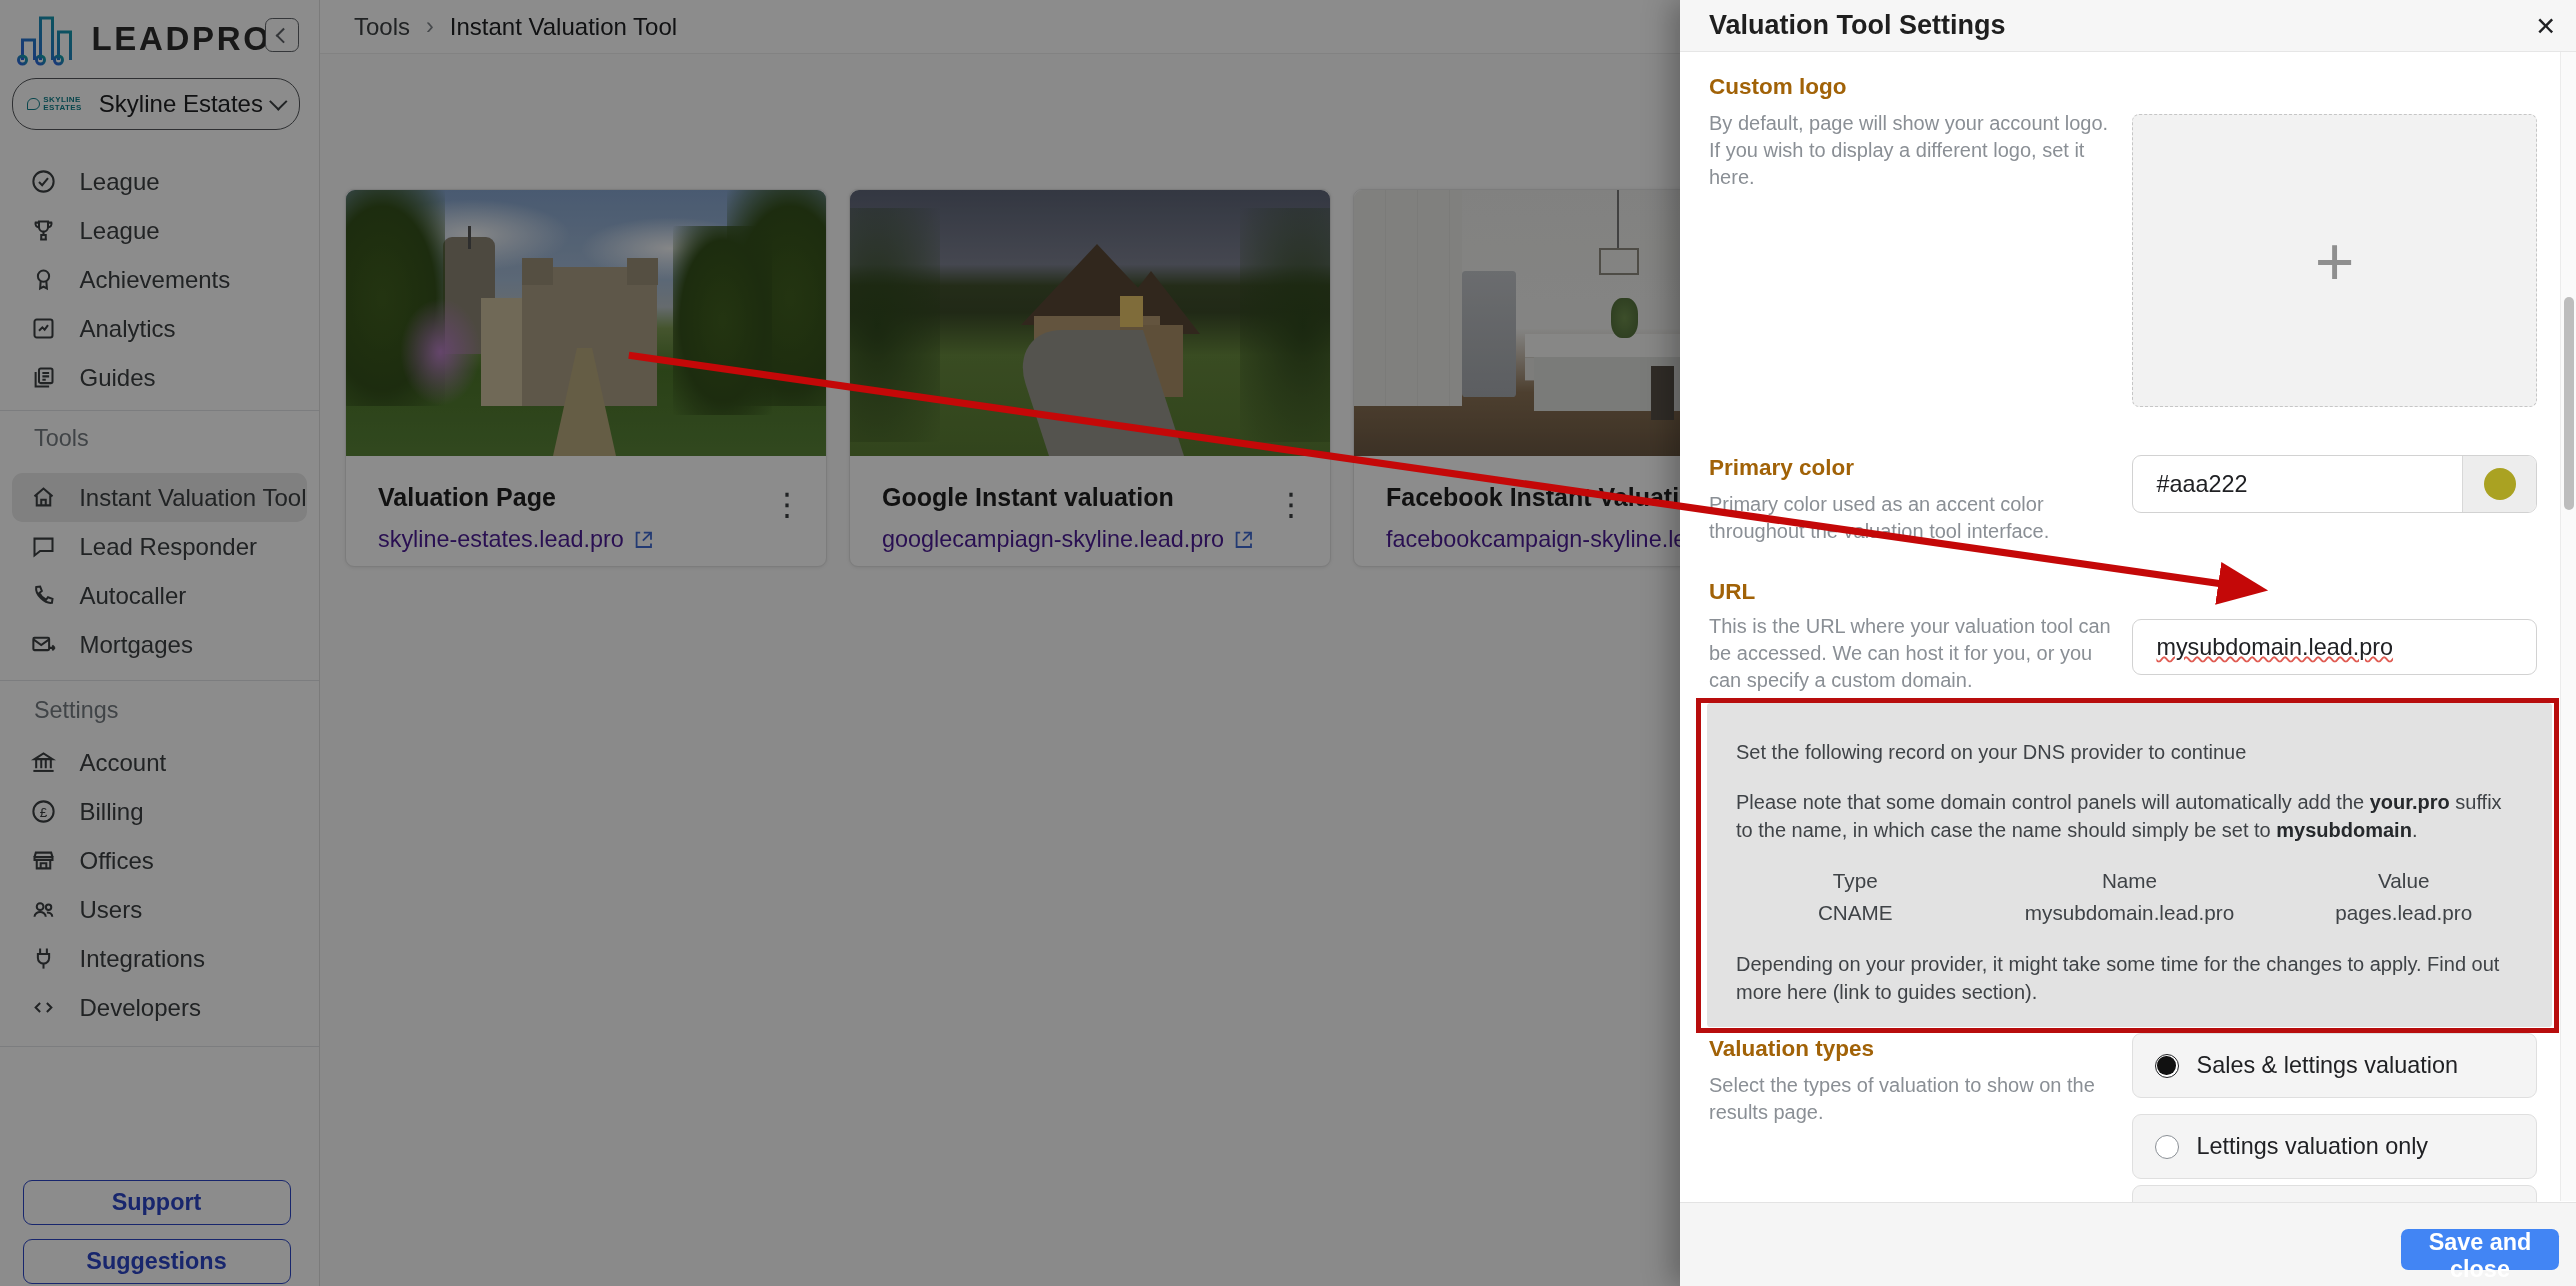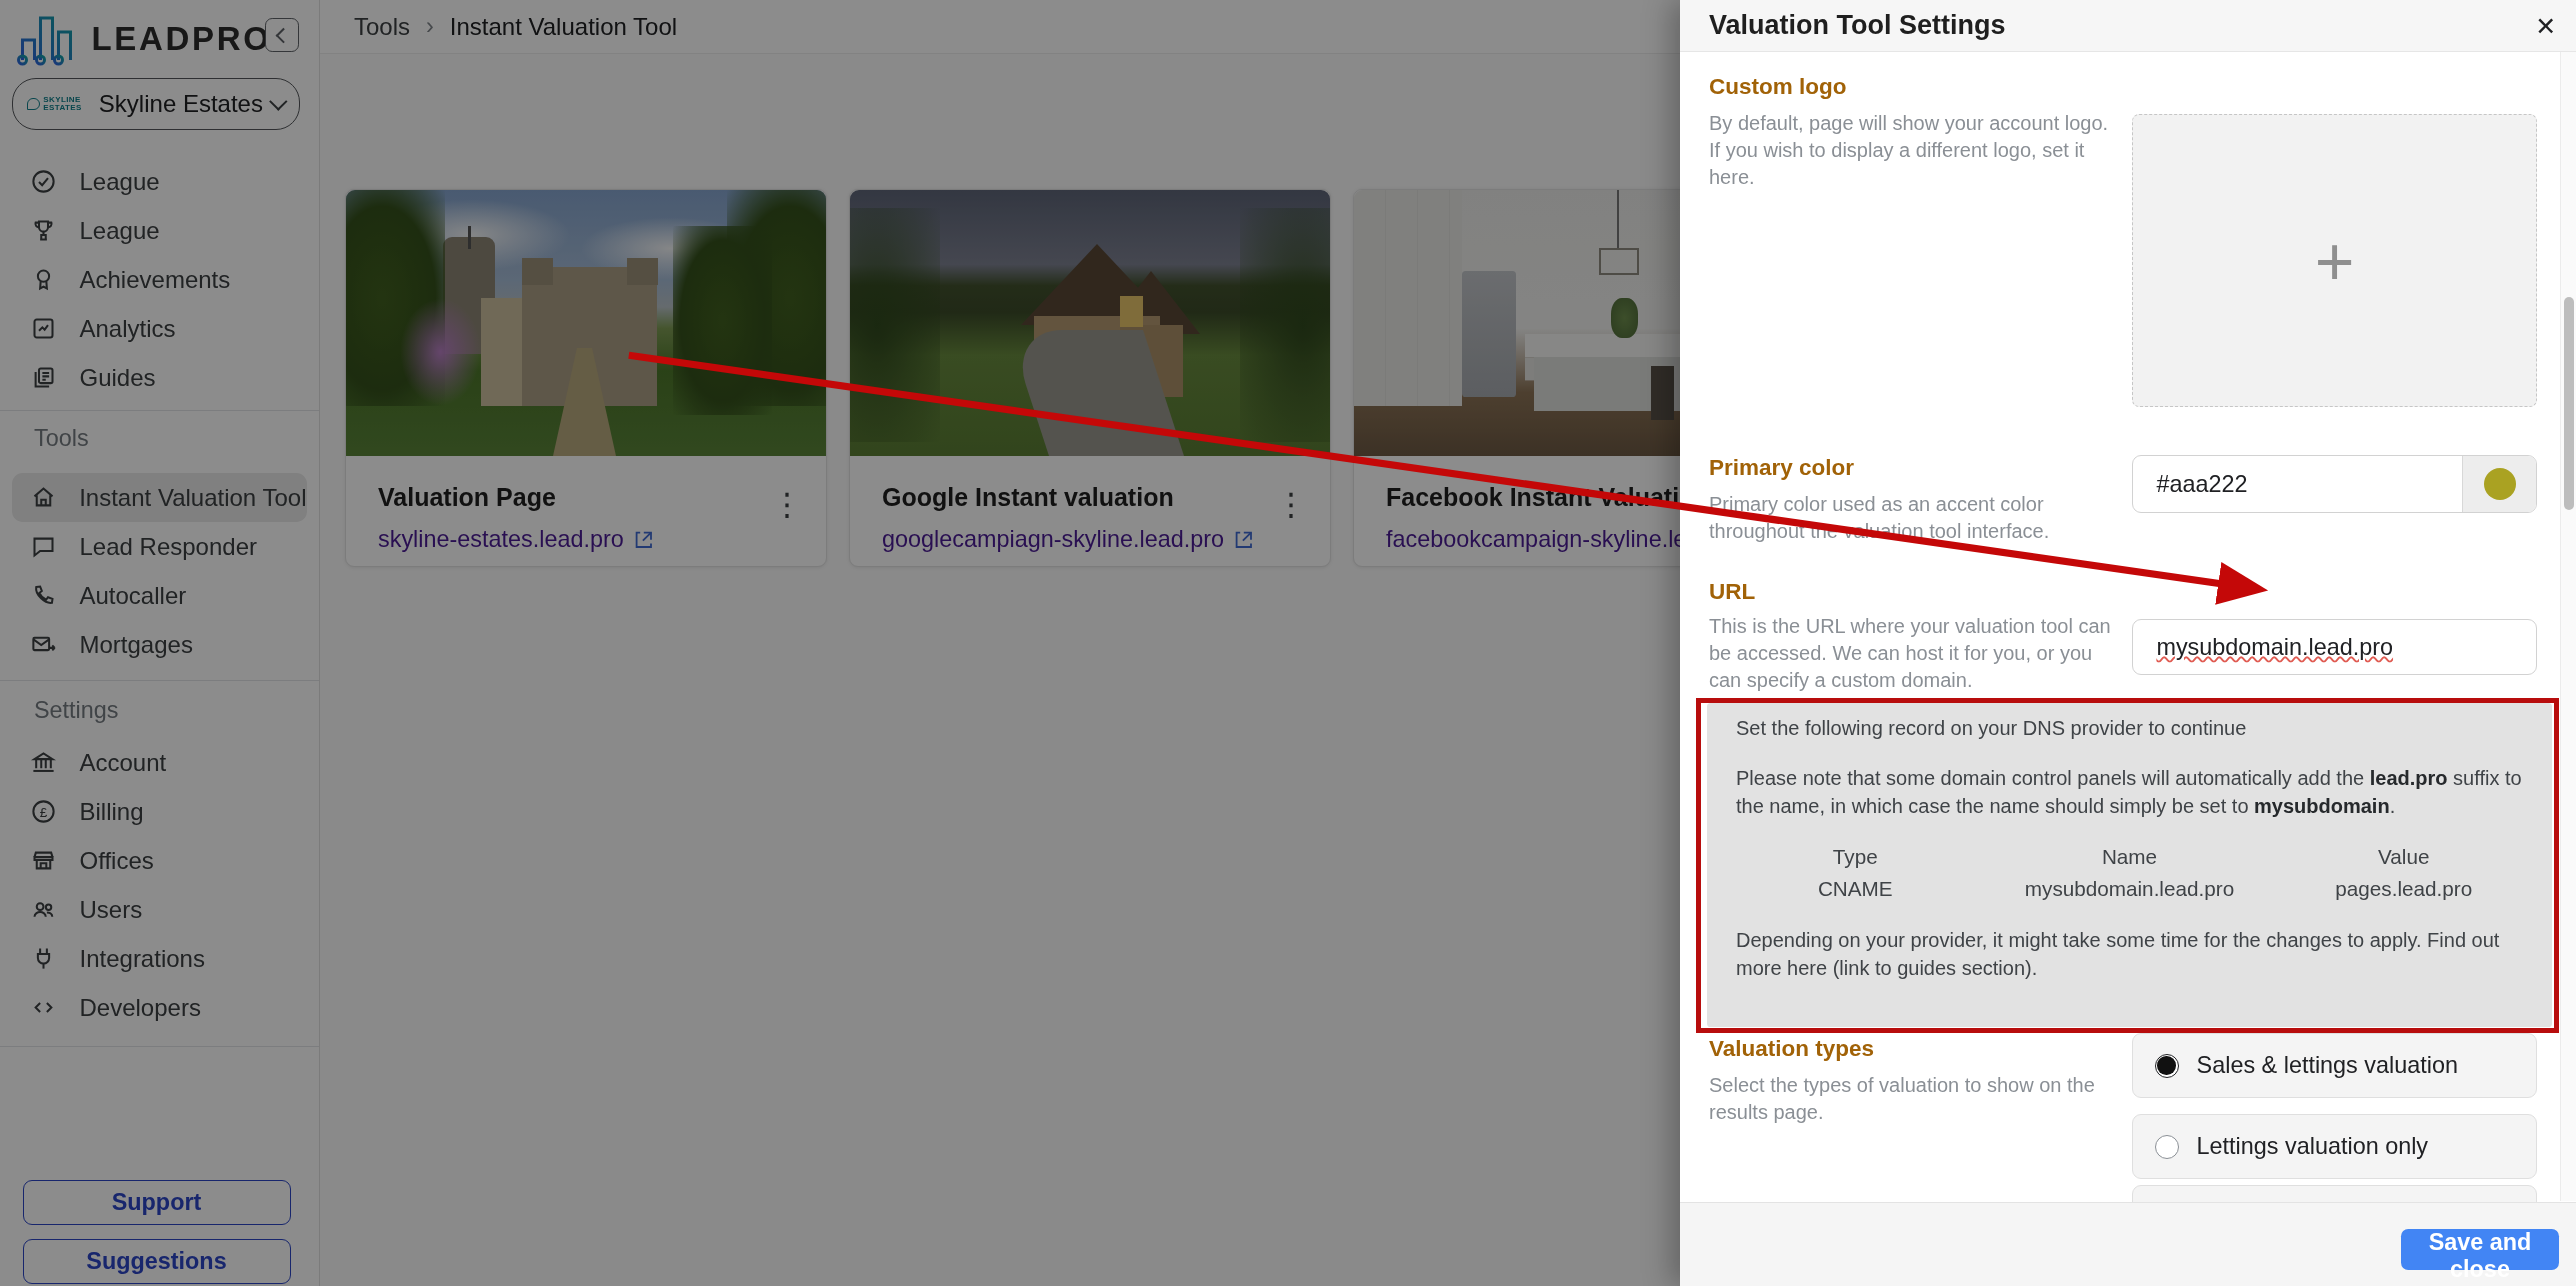--- a/index.html
+++ b/index.html
@@ -91,21 +91,21 @@
   .swatch-dot { width:32px; height:32px; border-radius:50%; }
 
   .toggle-row { position:absolute; left:452px; top:576px; width:405px; height:34px; display:flex; align-items:center; justify-content:flex-end; gap:14.4px; }
   .toggle-label { font-size:21.6px; color:#202124; }
   .toggle { width:52px; height:30px; border-radius:15.3px; position:relative; cursor:pointer; }
   .toggle-knob { position:absolute; right:2.7px; top:2.7px; width:24px; height:24px; border-radius:50%; background:#fff; box-shadow:0 0.9px 2.7px rgba(0,0,0,.3); }
 
   .domain-input { position:absolute; left:452px; top:619px; width:405px; height:56px; border:0.9px solid #d2d2d2; border-radius:9px; background:#fff; display:flex; align-items:center; padding-left:23.4px; font-size:23.4px; color:#202124; cursor:text; }
   .squiggle { text-decoration:underline; text-decoration-style:wavy; text-decoration-color:#e05b52; text-decoration-thickness:1.8px; }
 
-  .dns-box { position:absolute; left:27px; top:703px; width:845px; height:324px; background:#e2e2e2; border-radius:3.6px; padding:11px 29px; font-size:20px; line-height:28px; color:#3f4347; }
+  .dns-box { position:absolute; left:27px; top:703px; width:845px; height:324px; background:#e2e2e2; border-radius:3.6px; padding:35px 29px; font-size:20px; line-height:28px; color:#3f4347; }
   .dns-note { margin-top:21.6px; }
   .dns-note b { color:#26292c; }
   .dns-table { display:grid; grid-template-columns:1fr 1.3fr 1fr; margin-top:23.4px; text-align:center; row-gap:3.6px; font-size:20.7px; }
   .dns-footer { margin-top:23.4px; }
 
   .opt-card { position:absolute; left:452px; width:405px; height:65px; background:#f4f4f4; border:0.9px solid #dfdfdf; border-radius:9px; display:flex; align-items:center; padding-left:21.6px; gap:18px; cursor:pointer; }
   .radio { width:24px; height:24px; border-radius:50%; border:1.8px solid #202124; flex:none; position:relative; background:#fff; }
   .radio.checked::after { content:""; position:absolute; inset:1.8px; border-radius:50%; background:#111; }
   .radio.unchecked { border-color:#8a8f95; }
   .opt-label { font-size:23.4px; color:#202124; }
@@ -439,21 +439,21 @@
 
     <div class="sec-heading" style="top:579px;">URL</div>
     <div class="sec-desc" style="top:613px;">This is the URL where your valuation tool can be accessed. We can host it for you, or you can specify a custom domain.</div>
     <div class="domain-input">
       <span class="squiggle">mysubdomain.lead.pro</span>
     </div>
 
     <div class="dns-box">
       <div>Set the following record on your DNS provider to continue</div>
       <div class="dns-note">
-        <span>Please note that some domain control panels will automatically add the </span><b>lead.pro</b><span> suffix to the name, in which case the name should simply be set to </span><b>mysubdomain</b><span>.</span>
+        <span>Please note that some domain control panels will automatically add the </span><b>your.pro</b><span> suffix to the name, in which case the name should simply be set to </span><b>mysubdomain</b><span>.</span>
       </div>
       <div class="dns-table">
         <span>Type</span>
         <span>Name</span>
         <span>Value</span>
         <span>CNAME</span>
         <span>mysubdomain.lead.pro</span>
         <span>pages.lead.pro</span>
       </div>
       <div class="dns-footer">Depending on your provider, it might take some time for the changes to apply. Find out more here (link to guides section).</div>

